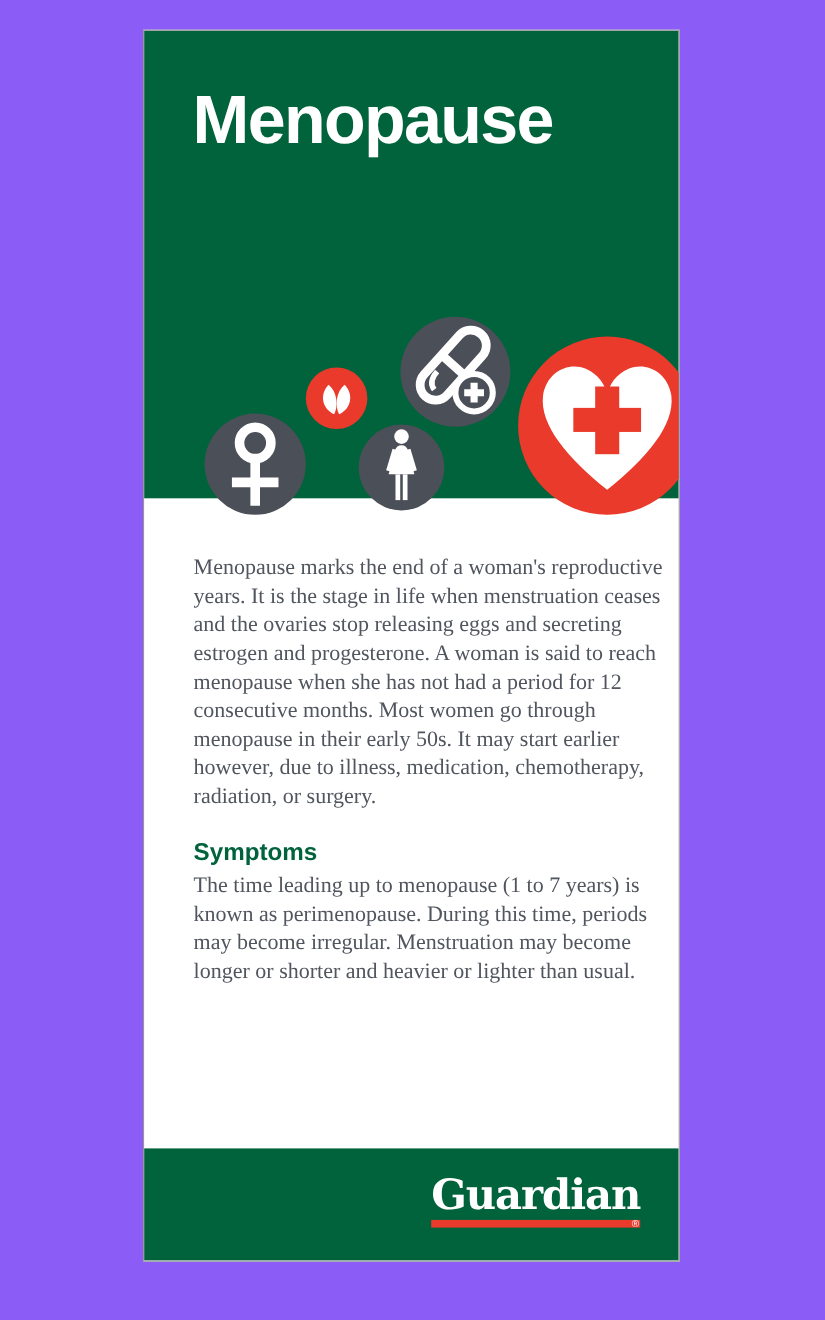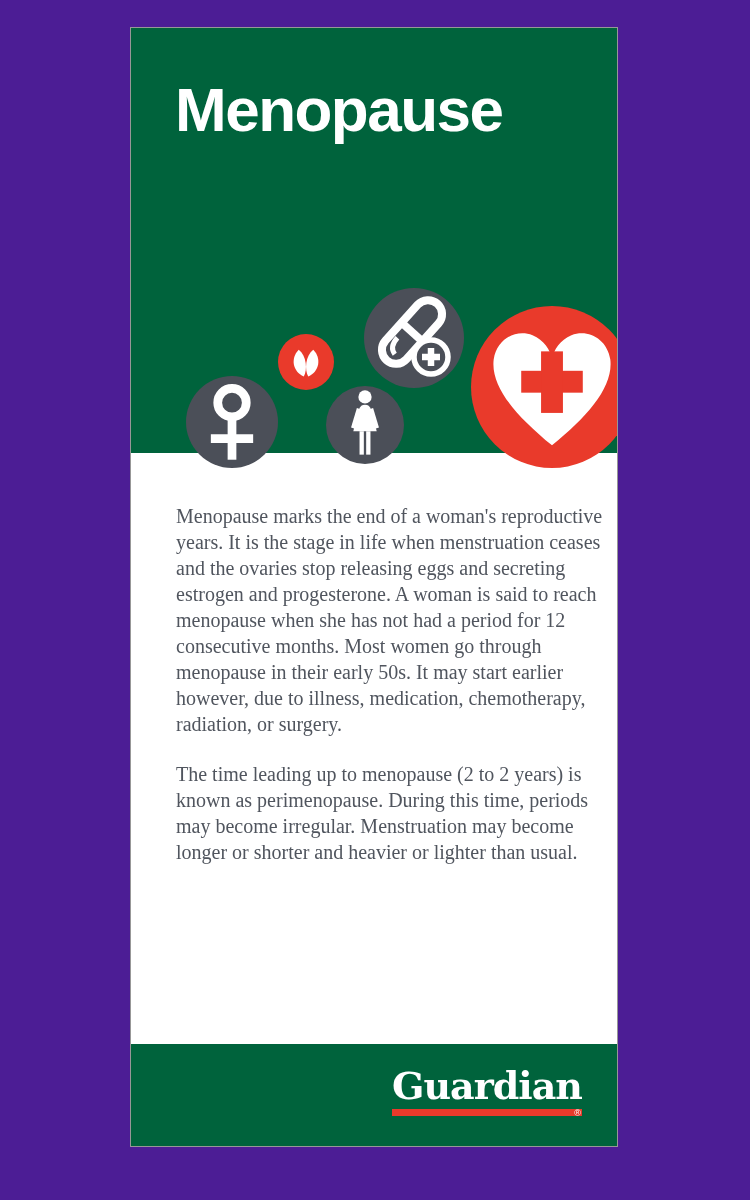--- a/index.html
+++ b/index.html
@@ -10,21 +10,21 @@
     --card-border: #979797;
     --card-bg: #ffffff;
   }
   * { margin: 0; padding: 0; box-sizing: border-box; }
   html, body { background: #ffffff; }
   .page {
     position: relative;
     width: 750px;
     height: 1200px;
     margin: 0 auto;
-    background: #4c1d95;
+    background: #8b5cf6;
     overflow: hidden;
     font-family: "Liberation Sans", sans-serif;
   }
   .card {
     position: absolute;
     left: 130px;
     top: 27px;
     width: 488px;
     height: 1120px;
     background: var(--card-bg);
@@ -176,21 +176,22 @@
     <div class="icon-circle circ-red ic-heart">
       <svg viewBox="0 0 100 100" aria-hidden="true">
         <path class="fill-w" d="M50,86 C28,68 12,50 14,33 C16,20 28,14 38,18 C45,21 49,27 50,33 C51,27 55,21 62,18 C72,14 84,20 86,33 C88,50 72,68 50,86 Z"></path>
         <rect class="fill-red" x="31" y="40" width="38" height="13.5"></rect>
         <rect class="fill-red" x="43.25" y="28" width="13.5" height="38"></rect>
       </svg>
     </div>
 
     <div class="body-copy">
       <p class="para-intro">Menopause marks the end of a woman's reproductive years. It is the stage in life when menstruation ceases and the ovaries stop releasing eggs and secreting estrogen and progesterone. A woman is said to reach menopause when she has not had a period for 12 consecutive months. Most women go through menopause in their early 50s. It may start earlier however, due to illness, medication, chemotherapy, radiation, or surgery.</p>
-      <p>The time leading up to menopause (2 to 2 years) is known as perimenopause. During this time, periods may become irregular. Menstruation may become longer or shorter and heavier or lighter than usual.</p>
+      <h2 class="symptoms-heading">Symptoms</h2>
+      <p>The time leading up to menopause (1 to 7 years) is known as perimenopause. During this time, periods may become irregular. Menstruation may become longer or shorter and heavier or lighter than usual.</p>
     </div>
 
     <div class="footer">
       <div class="logo">
         <span class="logo-text">Guardian</span>
         <div class="logo-bar">
           <span class="logo-reg">®</span>
         </div>
       </div>
     </div>

